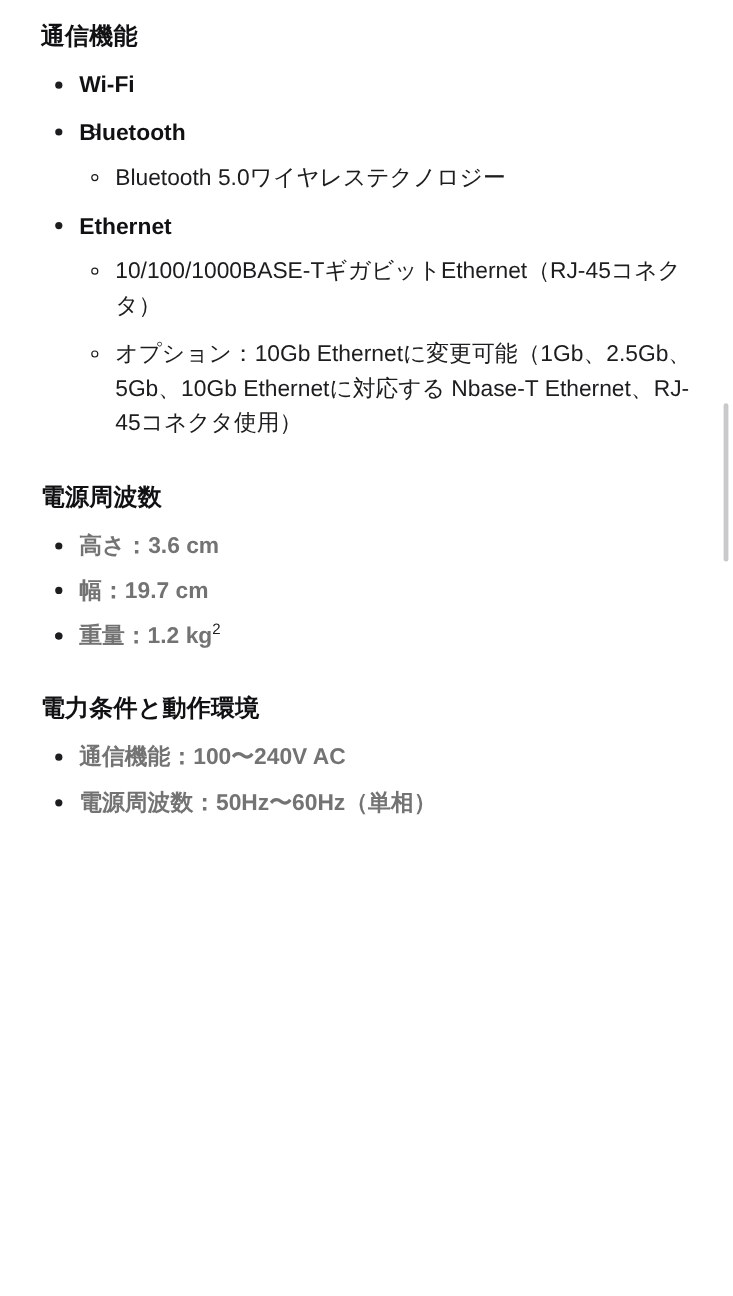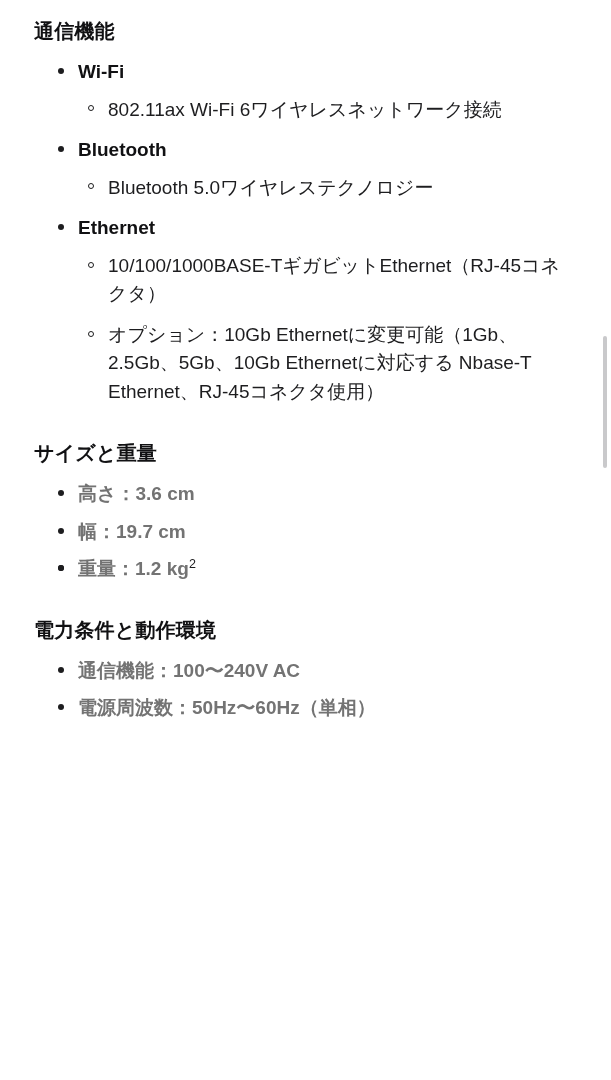--- a/index.html
+++ b/index.html
@@ -28,21 +28,21 @@
     letter-spacing: 0.2px;
     margin: 8px 0 14px 0;
     line-height: 1.3;
     color: #111113;
   }
   h2.section-title.spaced {
     margin-top: 34px;
   }
   ul.level1 {
     list-style: none;
-    margin: 12px;
+    margin: 0;
     padding: 0;
   }
   ul.level1 > li {
     position: relative;
     padding-left: 32px;
     margin-bottom: 10px;
     font-size: 19px;
     line-height: 1.45;
   }
   ul.level1 > li > .bullet {
@@ -125,21 +125,20 @@
   <h2 class="section-title">通信機能</h2>
 
   <ul class="level1">
 
     <li>
       <span class="bullet"></span>
       <span class="l1-label">Wi-Fi</span>
       <ul class="level2">
         <li>
           <span class="bullet-hollow"></span>
-          <span>802.11ax Wi-Fi 6ワイヤレスネットワーク接続</span>
         </li>
       </ul>
     </li>
 
     <li>
       <span class="bullet"></span>
       <span class="l1-label">Bluetooth</span>
       <ul class="level2">
         <li>
           <span class="bullet-hollow"></span>
@@ -158,21 +157,21 @@
         </li>
         <li>
           <span class="bullet-hollow"></span>
           <span>オプション：10Gb Ethernetに変更可能（1Gb、2.5Gb、5Gb、10Gb Ethernetに対応する Nbase-T Ethernet、RJ-45コネクタ使用）</span>
         </li>
       </ul>
     </li>
 
   </ul>
 
-  <h2 class="section-title spaced">サイズと重量</h2>
+  <h2 class="section-title spaced">電源周波数</h2>
 
   <ul class="level1 sizes-list">
     <li>
       <span class="bullet"></span>
       <span class="l1-text">高さ：3.6 cm</span>
     </li>
     <li>
       <span class="bullet"></span>
       <span class="l1-text">幅：19.7 cm</span>
     </li>

